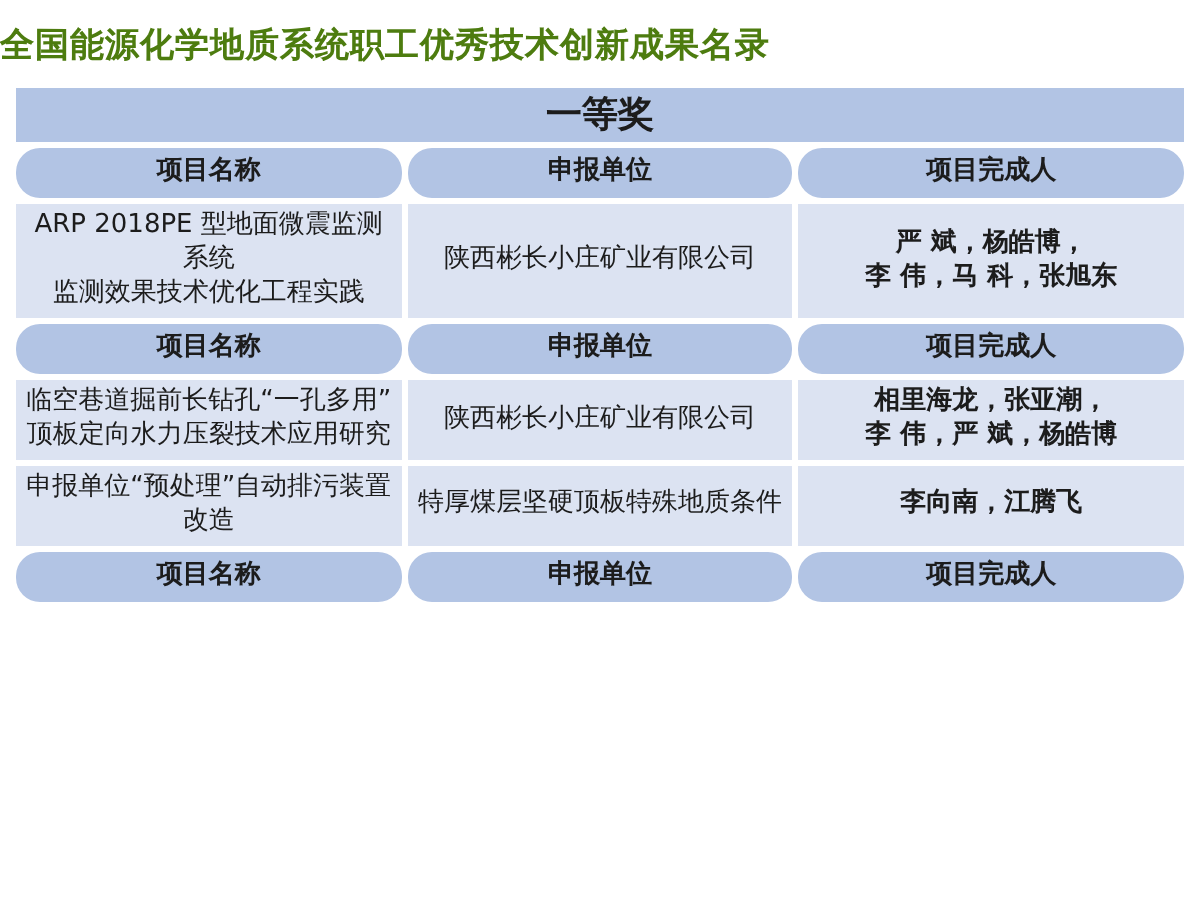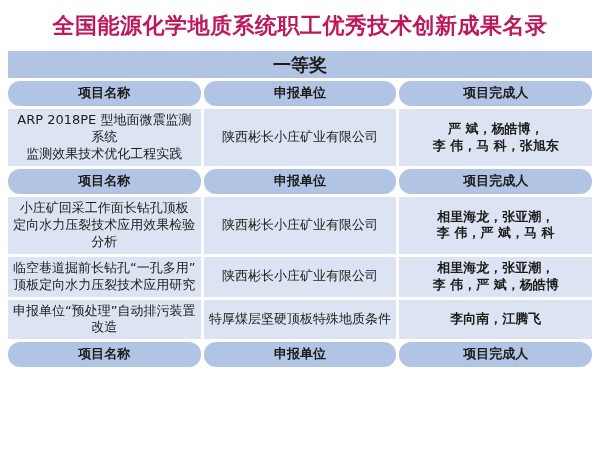--- a/index.html
+++ b/index.html
@@ -12,24 +12,23 @@
     font-family: "DejaVu Sans", "Liberation Sans", sans-serif;
   }
   .page {
     width: 600px;
     height: 450px;
     box-sizing: border-box;
     padding-top: 11px;
   }
   .title {
     margin: 0 0 7px 0;
-    text-align: center;
-    font-size: 22px;
+    font-size: 17px;
     font-weight: 700;
-    color: #be185d;
+    color: #4d7c0f;
     letter-spacing: 0.5px;
   }
   table.awards {
     border-collapse: separate;
     border-spacing: 3px;
     table-layout: fixed;
     width: 590px;
     margin: 0 auto;
   }
   td {
@@ -87,27 +86,20 @@
         <td class="col-people">严 斌，杨皓博，
 李 伟，马 科，张旭东</td>
       </tr>
 
       <tr class="head-row">
         <td class="col-project">项目名称</td>
         <td class="col-org">申报单位</td>
         <td class="col-people">项目完成人</td>
       </tr>
       <tr class="data-row">
-        <td class="col-project">小庄矿回采工作面长钻孔顶板
-定向水力压裂技术应用效果检验分析</td>
-        <td class="col-org">陕西彬长小庄矿业有限公司</td>
-        <td class="col-people">相里海龙，张亚潮，
-李 伟，严 斌，马 科</td>
-      </tr>
-      <tr class="data-row">
         <td class="col-project">临空巷道掘前长钻孔“一孔多用”
 顶板定向水力压裂技术应用研究</td>
         <td class="col-org">陕西彬长小庄矿业有限公司</td>
         <td class="col-people">相里海龙，张亚潮，
 李 伟，严 斌，杨皓博</td>
       </tr>
       <tr class="data-row">
         <td class="col-project">申报单位“预处理”自动排污装置改造</td>
         <td class="col-org">特厚煤层坚硬顶板特殊地质条件</td>
         <td class="col-people">李向南，江腾飞</td>

